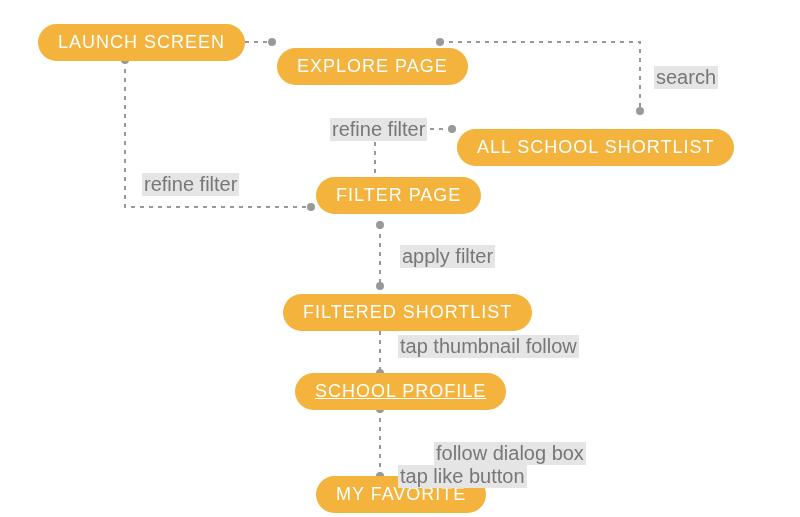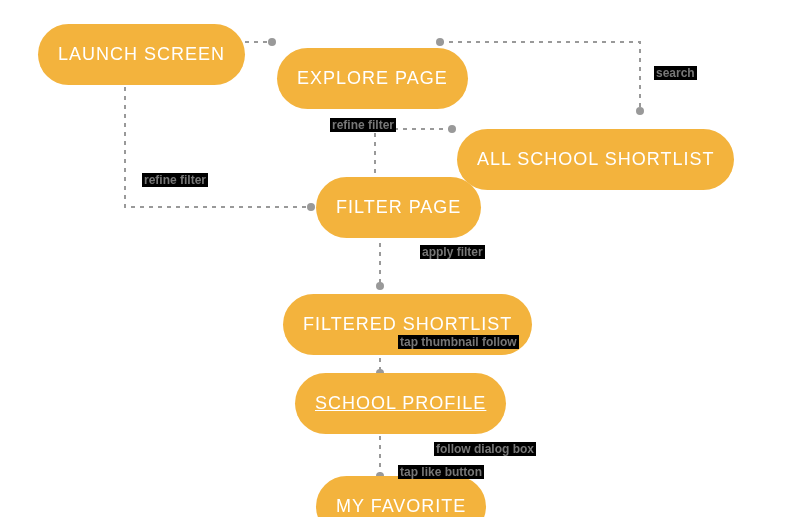--- a/index.html
+++ b/index.html
@@ -11,31 +11,31 @@
     font-family: -apple-system, BlinkMacSystemFont, "Segoe UI", Arial, sans-serif;
     overflow: hidden;
   }
   .node {
     position: absolute;
     background: #f3b33d;
     color: #ffffff;
     font-size: 18px;
     font-weight: 400;
     letter-spacing: 1px;
-    padding: 20px 20px;
+    padding: 8px 20px;
     border-radius: 999px;
     white-space: nowrap;
     text-align: center;
   }
   .edge-label {
     position: absolute;
     color: #777777;
-    font-size: 12px;
-    font-weight: 700;
-    background: #000000;
+    font-size: 20px;
+    font-weight: 400;
+    background: #e5e5e5;
     padding: 0 2px;
     white-space: nowrap;
   }
   svg.connectors {
     position: absolute;
     left: 0;
     top: 0;
     width: 800px;
     height: 517px;
     pointer-events: none;
@@ -97,19 +97,19 @@
 <div class="node" style="left:295px; top:373px;text-decoration:underline;">SCHOOL PROFILE</div>
 
 <div class="node" style="left:316px; top:476px;">MY FAVORITE</div>
 
 <div class="edge-label" style="left:654px; top:66px;">search</div>
 
 <div class="edge-label" style="left:330px; top:118px;">refine filter</div>
 
 <div class="edge-label" style="left:142px; top:173px;">refine filter</div>
 
-<div class="edge-label" style="left:420px; top:245px;">apply filter</div>
+<div class="edge-label" style="left:400px; top:245px;">apply filter</div>
 
 <div class="edge-label" style="left:398px; top:335px;">tap thumbnail follow</div>
 
 <div class="edge-label" style="left:398px; top:420px;margin-top:45px;">tap like button</div>
 
 <div class="edge-label" style="left:398px; top:442px;margin-left:36px;">follow dialog box</div>
 
 </body></html>

